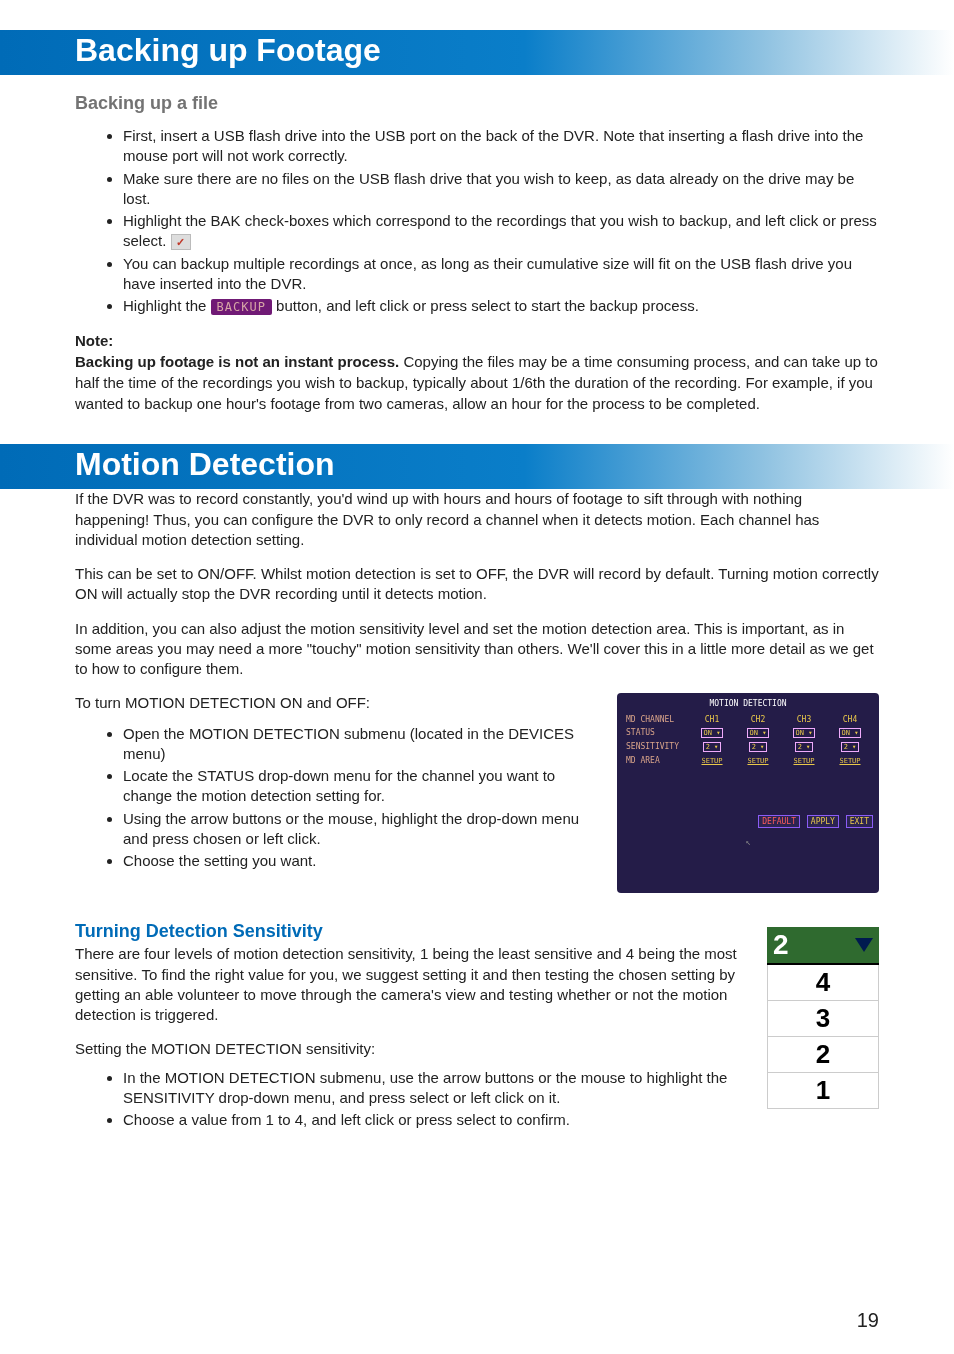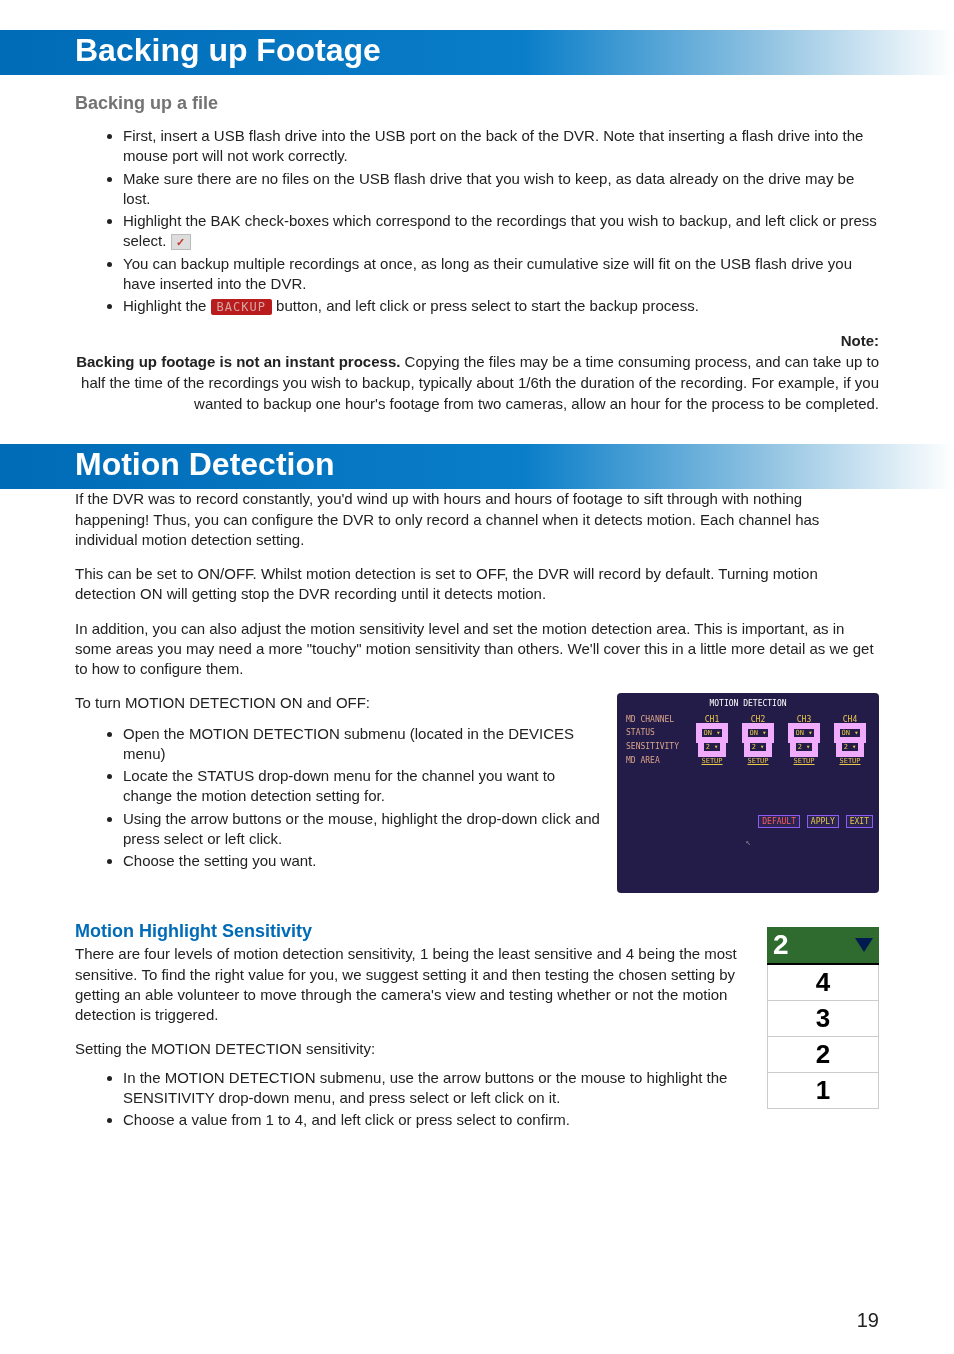--- a/index.html
+++ b/index.html
@@ -49,21 +49,21 @@
     margin: 8px 0 14px 0;
     padding-left: 48px;
   }
   ul.bullets li {
     font-size: 15px;
     line-height: 1.35;
     margin-bottom: 2px;
     padding-left: 0;
   }
   .note-block {
-    text-align: right;
+    text-align: left;
     font-size: 15px;
     line-height: 1.4;
     margin: 14px 0 24px 0;
   }
   .note-label {
     font-weight: bold;
     display: block;
   }
   .note-strong {
     font-weight: bold;
@@ -77,21 +77,21 @@
     color: #c0392b;
     font-size: 11px;
     line-height: 14px;
     text-align: center;
     vertical-align: middle;
     font-weight: bold;
   }
   .inline-backup {
     display: inline-block;
     padding: 0 6px;
-    background: #b91c1c;
+    background: #701a75;
     color: #d6a6a6;
     font-family: monospace;
     font-size: 12px;
     letter-spacing: 1px;
     vertical-align: middle;
     border-radius: 2px;
   }
   .two-col {
     display: flex;
     gap: 16px;
@@ -127,21 +127,21 @@
     padding: 2px 3px;
     color: #e9c84a;
     text-align: center;
   }
   .screenshot-md td.lbl {
     text-align: left;
     color: #d9a48a;
     width: 60px;
   }
   .screenshot-md .dd {
-    border: 6px solid #f0abfc;
+    border: 1px solid #f0abfc;
     padding: 0 2px;
     font-size: 7px;
     white-space: nowrap;
   }
   .screenshot-md .setup {
     color: #e9c84a;
     text-decoration: underline;
     font-size: 7px;
   }
   .screenshot-md .btnrow {
@@ -230,30 +230,30 @@
 
   <div class="note-block">
     <span class="note-label">Note:</span>
     <span class="note-strong">Backing up footage is not an instant process.</span>
     <span> Copying the files may be a time consuming process, and can take up to half the time of the recordings you wish to backup, typically about 1/6th the duration of the recording. For example, if you wanted to backup one hour's footage from two cameras, allow an hour for the process to be completed.</span>
   </div>
 
   <div class="section-bar">Motion Detection</div>
 
   <p>If the DVR was to record constantly, you'd wind up with hours and hours of footage to sift through with nothing happening! Thus, you can configure the DVR to only record a channel when it detects motion. Each channel has individual motion detection setting.</p>
-  <p>This can be set to ON/OFF. Whilst motion detection is set to OFF, the DVR will record by default. Turning motion detection ON will getting stop the DVR recording until it detects motion.</p>
+  <p>This can be set to ON/OFF. Whilst motion detection is set to OFF, the DVR will record by default. Turning motion correctly ON will actually stop the DVR recording until it detects motion.</p>
   <p>In addition, you can also adjust the motion sensitivity level and set the motion detection area. This is important, as in some areas you may need a more "touchy" motion sensitivity than others. We'll cover this in a little more detail as we get to how to configure them.</p>
 
   <div class="two-col">
     <div class="left">
       <p style="margin-bottom:10px">To turn MOTION DETECTION ON and OFF:</p>
       <ul class="bullets">
         <li>Open the MOTION DETECTION submenu (located in the DEVICES menu)</li>
         <li>Locate the STATUS drop-down menu for the channel you want to change the motion detection setting for.</li>
-        <li>Using the arrow buttons or the mouse, highlight the drop-down click and press select or left click.</li>
+        <li>Using the arrow buttons or the mouse, highlight the drop-down menu and press chosen or left click.</li>
         <li>Choose the setting you want.</li>
       </ul>
     </div>
     <div class="screenshot-md">
       <div class="title">MOTION DETECTION</div>
       <table>
         <tbody>
             <tr>
           <td class="lbl">MD CHANNEL</td>
           <td>CH1</td>
@@ -298,21 +298,21 @@
       <div class="sel">
         <span>2</span>
         <span class="arrow"></span>
       </div>
       <div class="opt">4</div>
       <div class="opt">3</div>
       <div class="opt">2</div>
       <div class="opt">1</div>
     </div>
 
-    <div class="subhead-blue">Motion Highlight Sensitivity</div>
+    <div class="subhead-blue">Turning Detection Sensitivity</div>
     <p>There are four levels of motion detection sensitivity, 1 being the least sensitive and 4 being the most sensitive. To find the right value for you, we suggest setting it and then testing the chosen setting by getting an able volunteer to move through the camera's view and testing whether or not the motion detection is triggered.</p>
     <p style="margin-bottom:2px">Setting the MOTION DETECTION sensitivity:</p>
     <ul class="bullets">
       <li>In the MOTION DETECTION submenu, use the arrow buttons or the mouse to highlight the SENSITIVITY drop-down menu, and press select or left click on it.</li>
       <li>Choose a value from 1 to 4, and left click or press select to confirm.</li>
     </ul>
   </div>
 
   <div class="page-number">19</div>
 </div>

